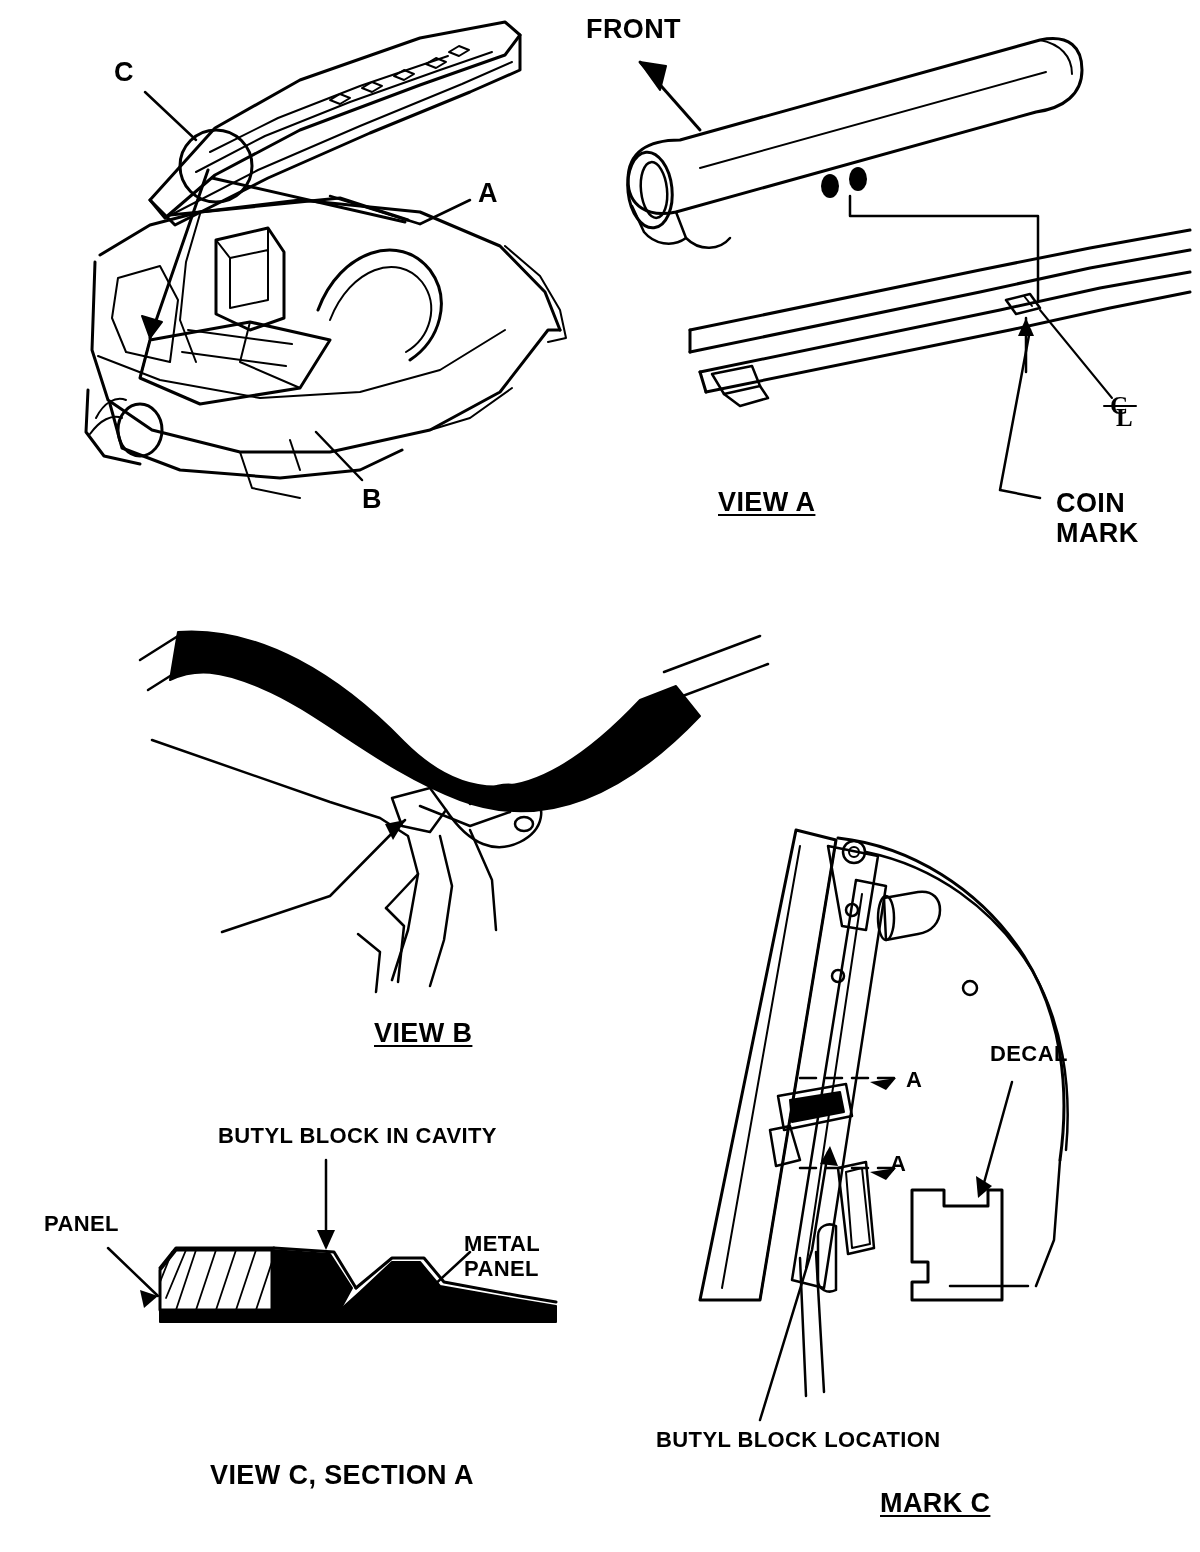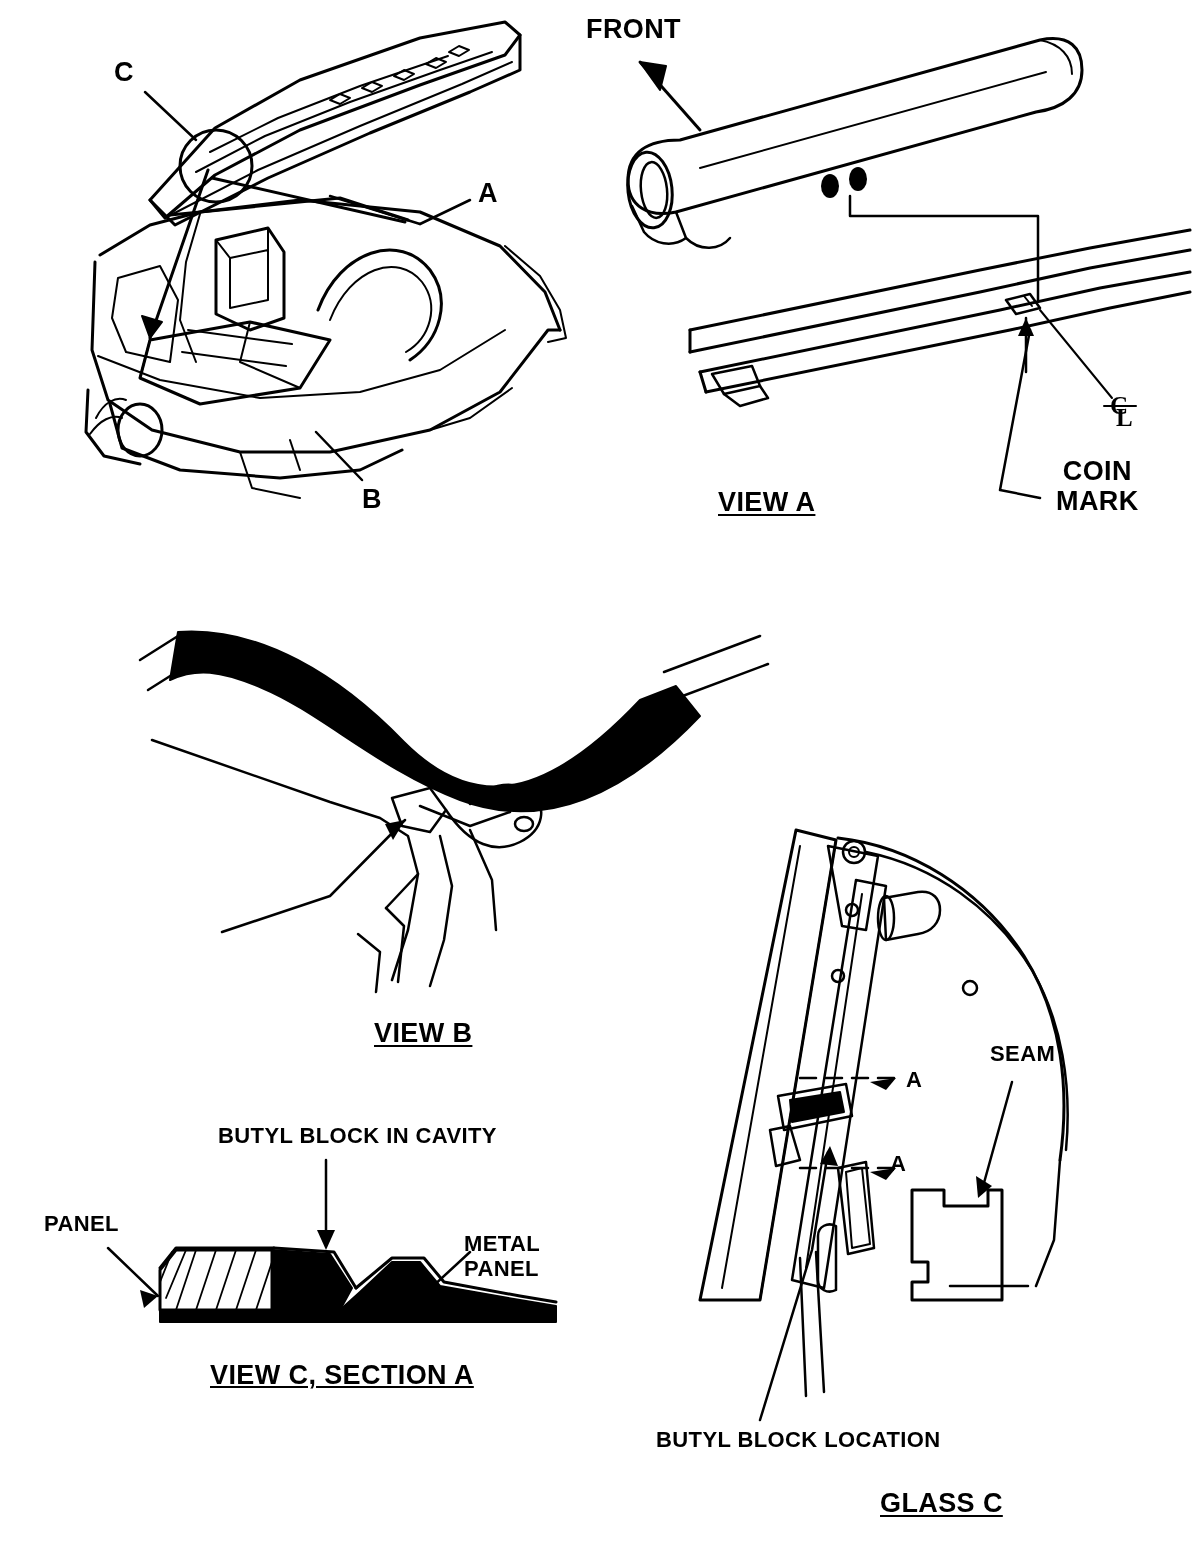--- a/index.html
+++ b/index.html
@@ -274,41 +274,41 @@
 
   <div class="lbl big" style="left:114px; top:57px;">C</div>
 
   <div class="lbl big" style="left:478px; top:178px;">A</div>
 
   <div class="lbl big" style="left:362px; top:484px;">B</div>
 
 
   <div class="lbl big underline" style="left:718px; top:487px;">VIEW A</div>
 
-  <div class="lbl big" style="left:1056px; top:456px;text-align:center;">COIN
+  <div class="lbl big" style="left:1056px; top:488px;">COIN
 MARK</div>
 
   <div class="cl-sym" style="left:1110px; top:392px;">C</div>
   <div class="cl-sym" style="left:1116px; top:404px;">L</div>
 
 
   <div class="lbl big underline" style="left:374px; top:1018px;">VIEW B</div>
 
   <div class="lbl med" style="left:218px; top:1124px;">BUTYL BLOCK IN CAVITY</div>
 
   <div class="lbl med" style="left:44px; top:1212px;">PANEL</div>
 
   <div class="lbl med" style="left:464px; top:1232px;">METAL
 PANEL</div>
 
-  <div class="lbl big" style="left:210px; top:1360px;text-decoration:underline;">VIEW C, SECTION A</div>
-
-  <div class="lbl med" style="left:990px; top:1042px;">SEAM</div>
+  <div class="lbl big" style="left:210px; top:1460px;">VIEW C, SECTION A</div>
+
+  <div class="lbl med" style="left:990px; top:1042px;">DECAL</div>
 
   <div class="lbl med" style="left:906px; top:1068px;">A</div>
 
   <div class="lbl med" style="left:890px; top:1152px;">A</div>
 
   <div class="lbl med" style="left:656px; top:1428px;">BUTYL BLOCK LOCATION</div>
 
-  <div class="lbl big underline" style="left:880px; top:1488px;">GLASS C</div>
+  <div class="lbl big underline" style="left:880px; top:1488px;">MARK C</div>
 
 </div>
 
 </body></html>

